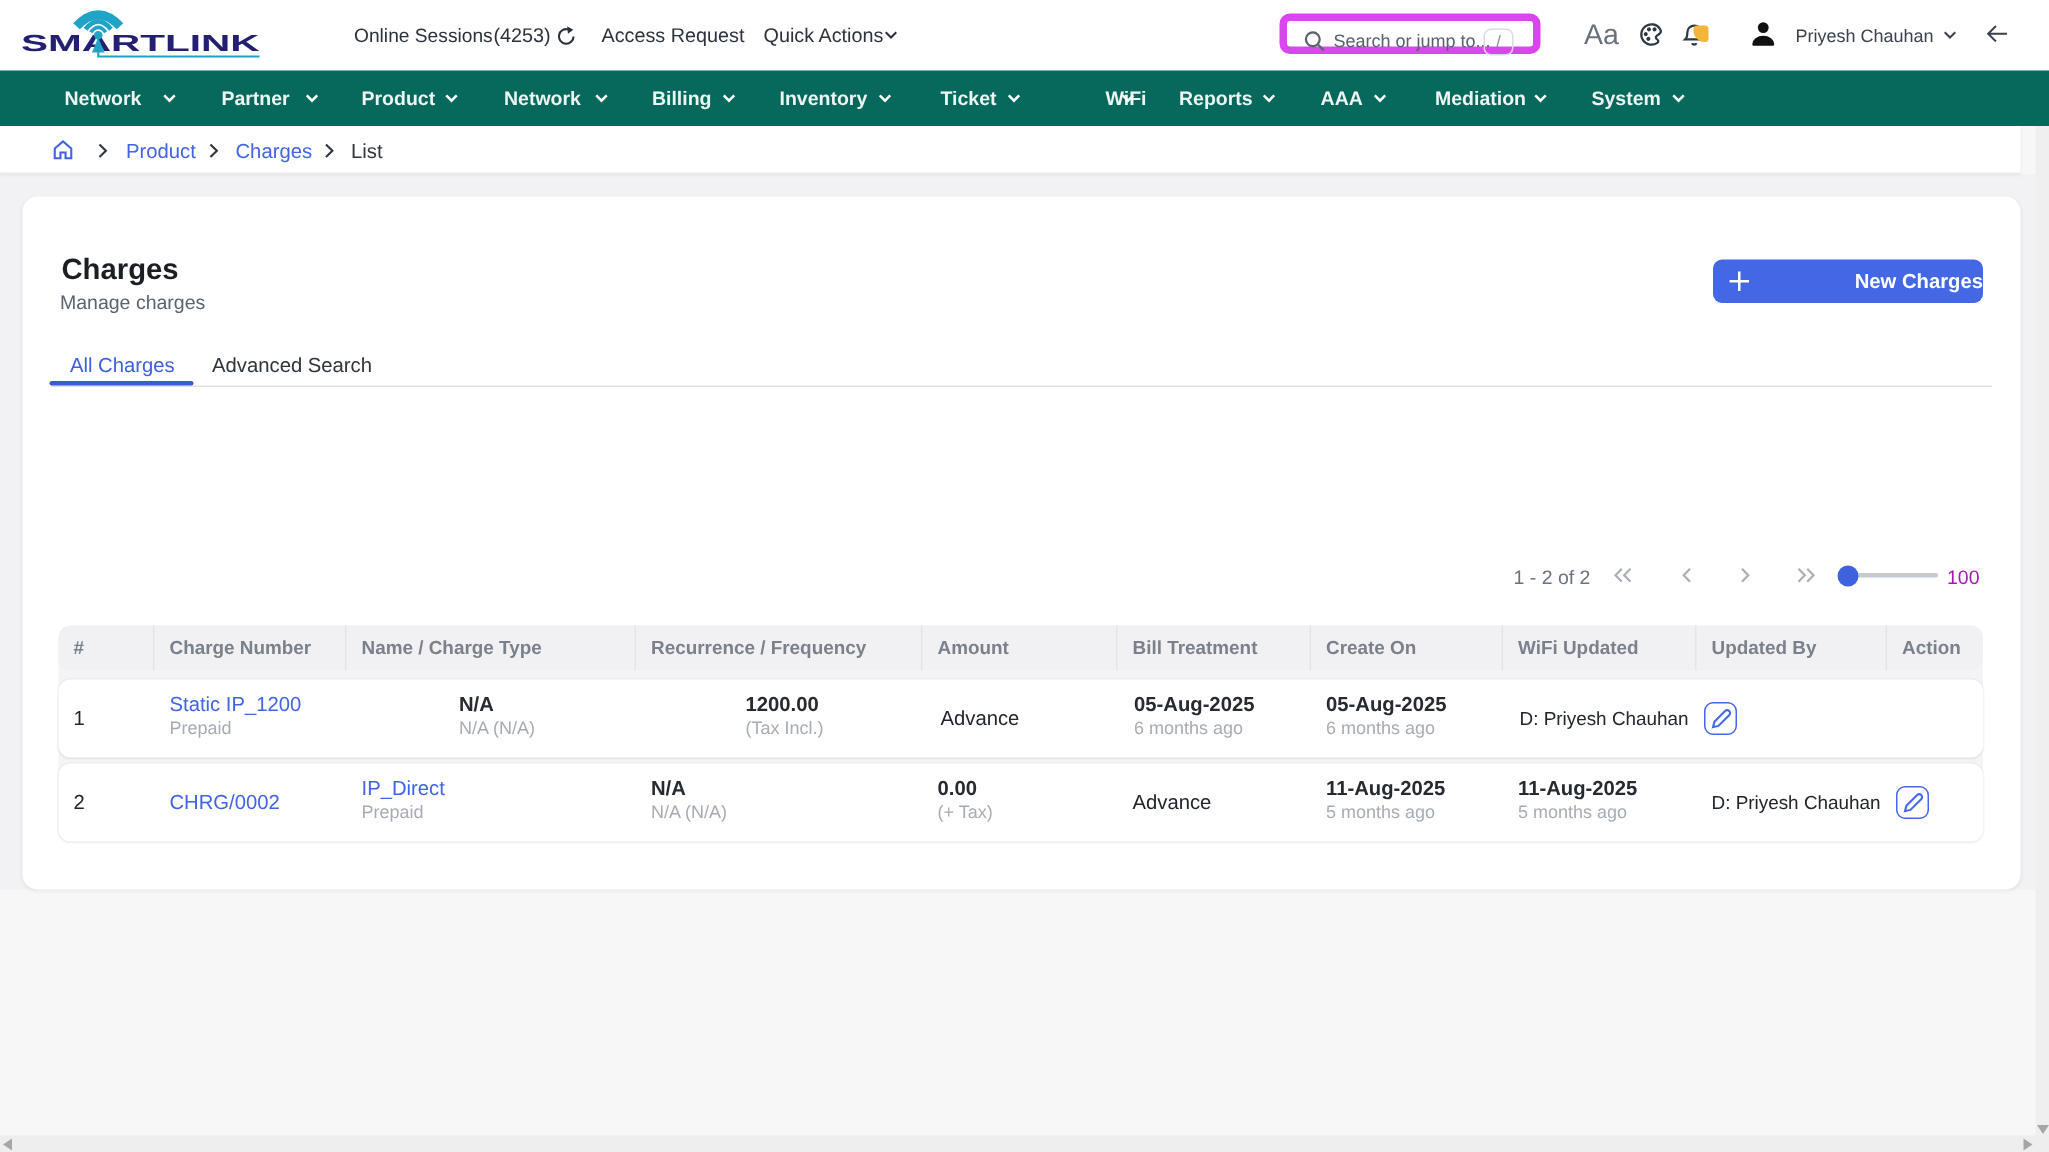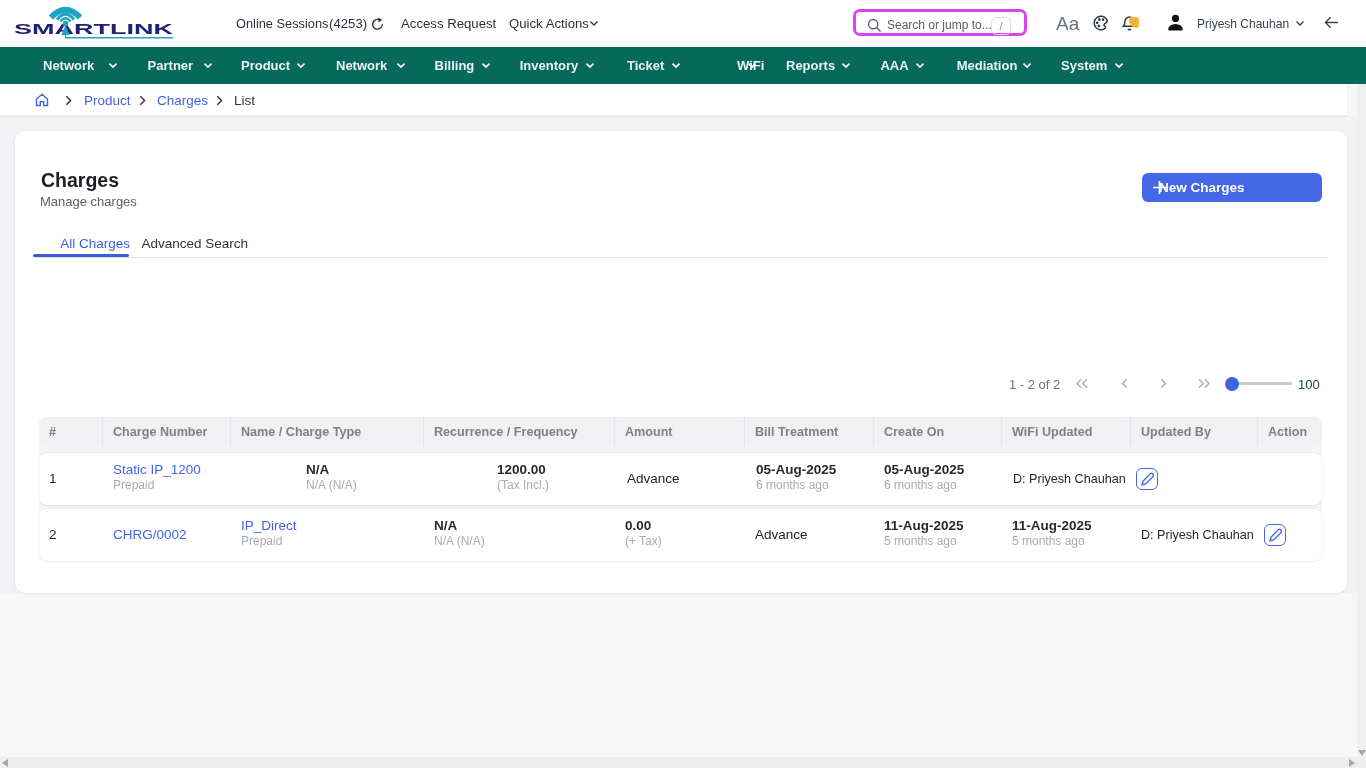--- a/index.html
+++ b/index.html
@@ -3,42 +3,42 @@
 <meta charset="utf-8">
 <style>
 * { margin:0; padding:0; box-sizing:border-box; }
 html,body { width:1366px; height:768px; overflow:hidden; }
 body { font-family:"Liberation Sans", sans-serif; background:#f7f7f8; }
 #app { position:relative; width:1366px; height:768px; }
 
 
 #hdr { position:absolute; left:0; top:0; width:1366px; height:47px; background:#fff; }
 #hdr .t { position:absolute; font-size:13.2px; color:#2b323b; line-height:18px; top:15px; }
-#searchbox { position:absolute; left:853px; top:9px; width:174px; height:27px; border:3px solid #d946ef; border-radius:7px; background:#fff; }
+#searchbox { position:absolute; left:853px; top:9px; width:174px; height:27px; border:5px solid #d946ef; border-radius:7px; background:#fff; }
 #searchbox .ph { position:absolute; left:31px; top:6px; font-size:12px; color:#57606a; }
 #slashkey { position:absolute; right:13px; top:5px; width:20px; height:18px; border:1px solid #d8dee4; border-radius:5px; color:#84909c; font-size:11px; text-align:center; line-height:16px; }
 
 
 #nav { position:absolute; left:0; top:47px; width:1366px; height:37px; background:#07695c; }
 #nav .ni { position:absolute; top:0; height:37px; display:flex; align-items:center; color:#ecf5f3; font-size:13px; font-weight:bold; }
 
 
 #crumb { position:absolute; left:0; top:84px; width:1347px; height:32px; background:#fff; border-bottom:1px solid #e9eaec; box-shadow:0 1px 2px rgba(0,0,0,.05); }
 #crumb .bl { position:absolute; top:9px; font-size:13.5px; line-height:16px; }
 .blue { color:#4263e4; }
 .dark { color:#2f353c; }
 
 
 #card { position:absolute; left:15px; top:131px; width:1332px; height:462px; background:#fff; border-radius:10px; box-shadow:0 1px 3px rgba(0,0,0,.07); }
 #title { position:absolute; left:26px; top:39px; font-size:19.5px; font-weight:bold; color:#1b1f24; line-height:20px; }
 #subtitle { position:absolute; left:25px; top:64px; font-size:13px; color:#59636e; line-height:14px; }
 #newbtn { position:absolute; left:1127px; top:42px; width:180px; height:29px; background:#4467e5; border-radius:6px; }
-#newbtn span { position:absolute; left:0; top:7px; width:100%; text-align:left; padding-left:17px; color:#fff; font-size:13.5px; font-weight:bold; line-height:15px; }
+#newbtn span { position:absolute; left:0; top:7px; width:100%; text-align:right; padding-left:17px; color:#fff; font-size:13.5px; font-weight:bold; line-height:15px; }
 #tabs { position:absolute; left:0; top:105px; width:1332px; height:20px; }
-#tab1 { position:absolute; left:18px; width:97px; text-align:right; font-size:13.5px; color:#3e60dc; line-height:16px; }
+#tab1 { position:absolute; left:18px; width:97px; text-align:center; font-size:13.5px; color:#3e60dc; line-height:16px; }
 #tab2 { position:absolute; left:114.7px; width:130px; text-align:center; font-size:13.5px; color:#2e343b; line-height:16px; }
 #tabline { position:absolute; left:19px; top:126px; width:1294px; height:1px; background:#dee0e4; }
 #tabul { position:absolute; left:18px; top:123px; width:96px; height:3px; background:#3c5cd7; border-radius:2px; }
 #panel { position:absolute; left:19px; top:139px; width:1295px; height:79px; background:#fff; border:1px solid #ececf0; border-radius:12px; box-shadow:0 1px 2px rgba(0,0,0,.03); }
 #sinput { position:absolute; left:25px; top:19px; width:410px; height:34px; border:2px solid #3e63dd; border-radius:7px; background:#fff; }
 #sinput .ph { position:absolute; left:30px; top:8px; font-size:13.5px; color:#5c646e; }
 
 
 #pgn { position:absolute; left:0; top:0; width:1332px; }
 #pgn .pt { position:absolute; font-size:13px; }
@@ -227,21 +227,21 @@
           <path d="M5.7 1.2 L1.5 5.5 L5.7 9.8"></path>
         </svg>
       <svg style="position:absolute;left:1145px;top:247px" width="7" height="11" viewBox="0 0 7 11" fill="none" stroke="#aab0b8" stroke-width="1.5">
           <path d="M1.3 1.2 L5.5 5.5 L1.3 9.8"></path>
         </svg>
       <svg style="position:absolute;left:1182px;top:247px" width="14" height="11" viewBox="0 0 14 11" fill="none" stroke="#aab0b8" stroke-width="1.5">
           <path d="M2 1.2 L6.2 5.5 L2 9.8 M7.8 1.2 L12 5.5 L7.8 9.8"></path>
         </svg>
       <div style="position:absolute;left:1223px;top:251px;width:54px;height:2.5px;background:#c6cbd2;border-radius:2px"></div>
       <div style="position:absolute;left:1210px;top:245.5px;width:14px;height:14px;border-radius:50%;background:#3e63dd"></div>
-      <span class="pt" style="left:1283px;top:246px;color:#14532d">100</span>
+      <span class="pt" style="left:1283px;top:246px;color:#a21caf">100</span>
     </div>
 
     <div style="position:absolute;left:24px;top:286px;width:1283px;height:144px;background:#f4f4f6;border-radius:8px"></div>
     <div id="thead" class="trow">
       <div class="c1">#</div>
         <div class="c2">Charge Number</div>
         <div class="c3">Name / Charge Type</div>
         <div class="c4">Recurrence / Frequency</div>
         <div class="c5">Amount</div>
         <div class="c6">Bill Treatment</div>

